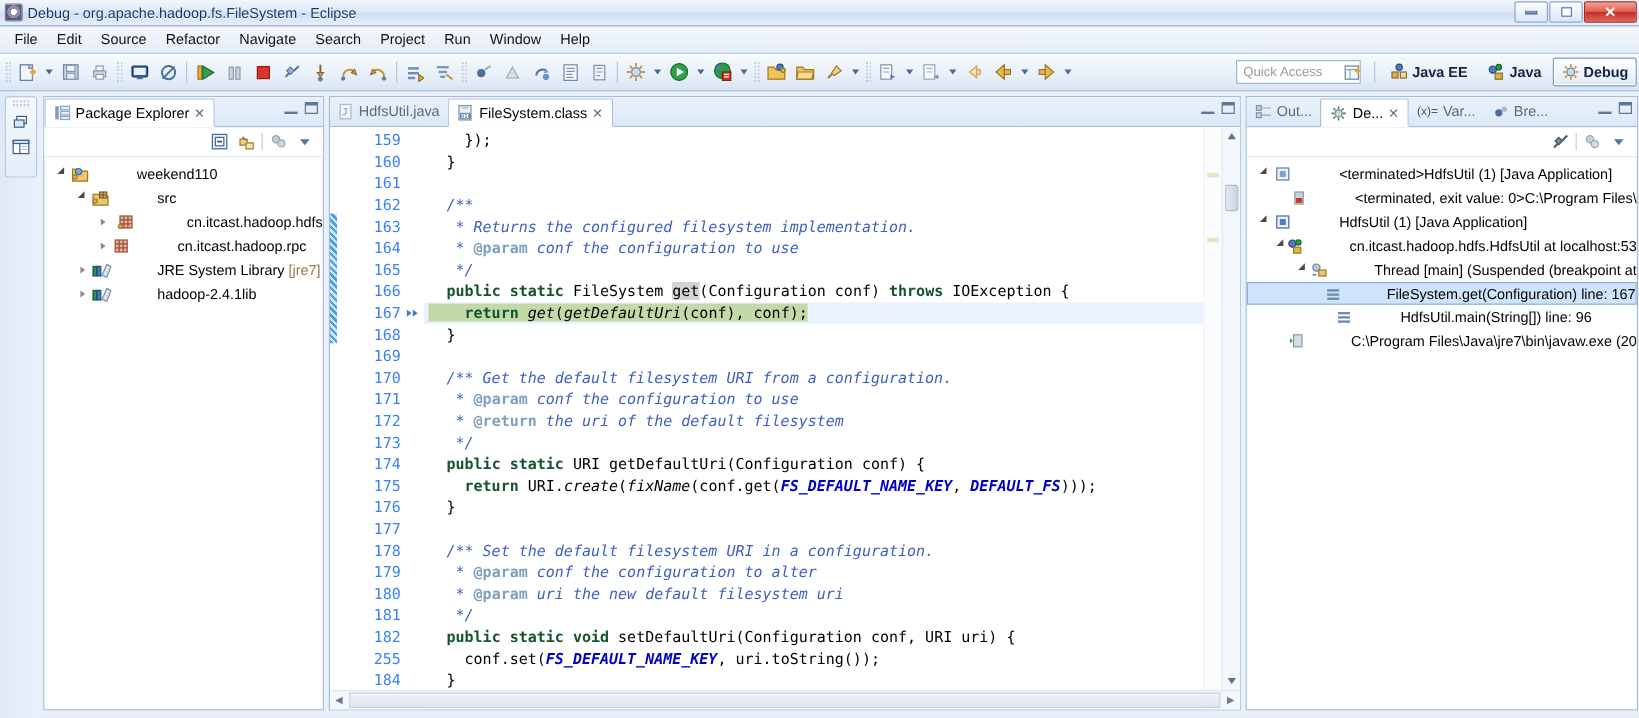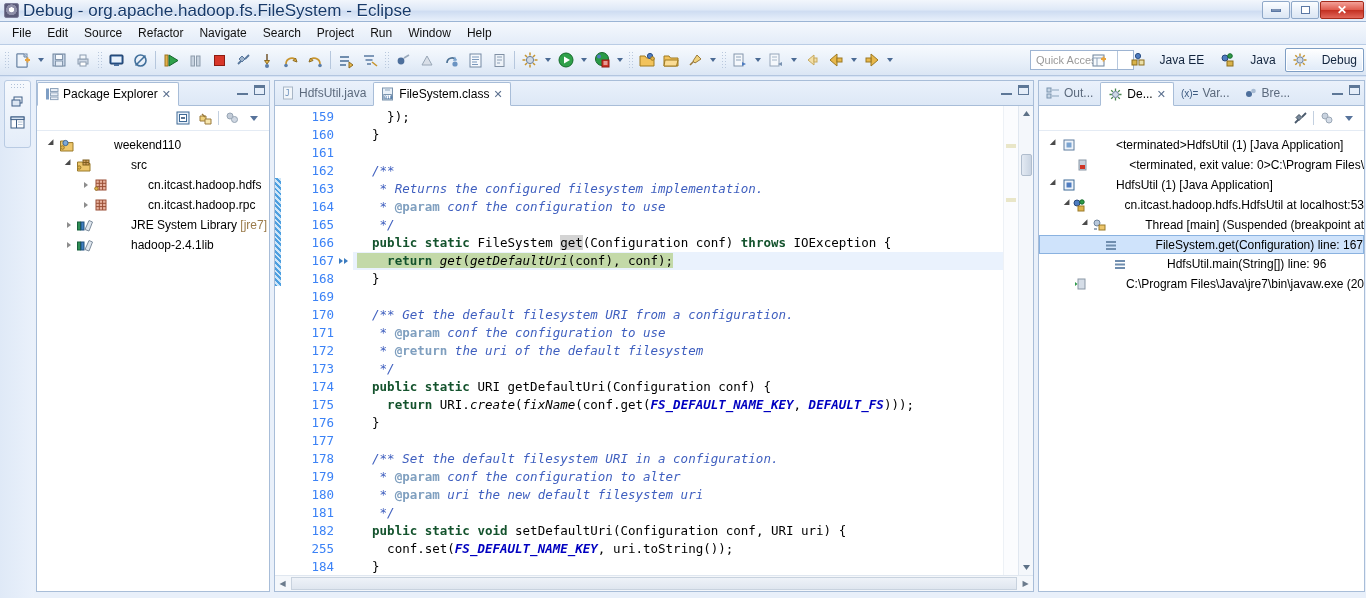--- a/index.html
+++ b/index.html
@@ -15,21 +15,21 @@
     height:22px; width:100%;
     background:linear-gradient(to bottom,#f2f6fc 0%,#dfe9f7 45%,#cfddf2 55%,#e8f0fb 100%);
     border-bottom:1px solid #9bb4d4;
     display:flex; align-items:center; position:relative;
   }
   .win-ico{
     width:15px;height:15px;margin:0 4px 0 4px;border-radius:2px;
     background:radial-gradient(circle at 50% 45%,#fff 0 25%,#8e8ea8 28% 55%,#5a5a78 58% 100%);
     border:1px solid #7e7e9a;
   }
-  .title-text{ font-size:17px; color:#173a6a; text-shadow:0 1px 0 #fff; }
+  .title-text{ font-size:12px; color:#173a6a; text-shadow:0 1px 0 #fff; }
   .wbtns{ position:absolute; right:2px; top:1px; display:flex; gap:1px; }
   .wbtn{
     width:28px;height:18px;border:1px solid #8fa8c8;border-radius:2px;
     background:linear-gradient(to bottom,#fbfdff,#dbe6f4);
     display:flex;align-items:center;justify-content:center;
     font-size:10px;color:#33507a;
   }
   .wbtn.min i{display:block;width:10px;height:3px;border:1px solid #4c6party;border:1px solid #5a77a4;border-top:none;background:#7c93b5;}
   .wbtn.max i{display:block;width:9px;height:8px;border:1px solid #5a77a4;background:#fff;}
   .wbtn.close{
@@ -73,22 +73,22 @@
   }
   .quick{
     position:absolute; right:232px; top:5px;
     width:104px;height:20px;background:#fff;border:1px solid #9db4d2;
     font-size:11px;color:#9a9a9a;padding:2px 5px;line-height:15px;
   }
   .persp{
     position:absolute; right:2px; top:3px; display:flex;align-items:center;gap:2px;
   }
   .persp-btn{
-    display:flex;align-items:center;gap:14px;padding:3px 6px;border-radius:2px;
-    font-size:12px;color:#12243d;border:1px solid transparent;
+    display:flex;align-items:center;gap:3px;padding:3px 6px;border-radius:2px;
+    font-size:12px;color:#12243d;border:1px solid transparent;font-weight:bold;
   }
   .persp-btn.active{
     border:1px solid #7e9ec4;
     background:linear-gradient(to bottom,#ffffff,#dfeaf8);
     box-shadow:inset 0 0 0 1px #fff;
   }
   
   .workbench{
     position:absolute; left:0; top:77px; width:1366px; height:521px;
     background:#e9f0fa;
@@ -576,21 +576,21 @@
           <svg width="16" height="16" viewBox="0 0 16 16">
               <path d="M1.5 5h5l1 1.5H14V14H1.5z" fill="#edc66b" stroke="#9a7a2b"></path>
               <rect x="7" y="3" width="6" height="5" fill="#cf9f5e" stroke="#7f5f1d"></rect>
               <path d="M7 5.5h6M10 3v5" stroke="#7f5f1d"></path>
               <circle cx="3.2" cy="10.5" r="1.7" fill="#e2b44a" stroke="#9a7a2b"></circle>
             </svg>
         </div>
         <span class="tlabel">src</span>
       </div>
 
-      <div class="tnode" style="padding-left:42px;">
+      <div class="tnode" style="padding-left:42px;justify-content:space-between;">
         <div class="twist closed"></div>
         <div class="tico">
           <svg width="16" height="16" viewBox="0 0 16 16">
               <rect x="3" y="3" width="10" height="10" fill="#e8b3a0" stroke="#9a4f36"></rect>
               <path d="M3 6.3h10M3 9.6h10M6.3 3v10M9.6 3v10" stroke="#9a4f36"></path>
               <circle cx="3.4" cy="11.6" r="1.7" fill="#e2b44a" stroke="#9a7a2b"></circle>
             </svg>
         </div>
         <span class="tlabel">cn.itcast.hadoop.hdfs</span>
       </div>

